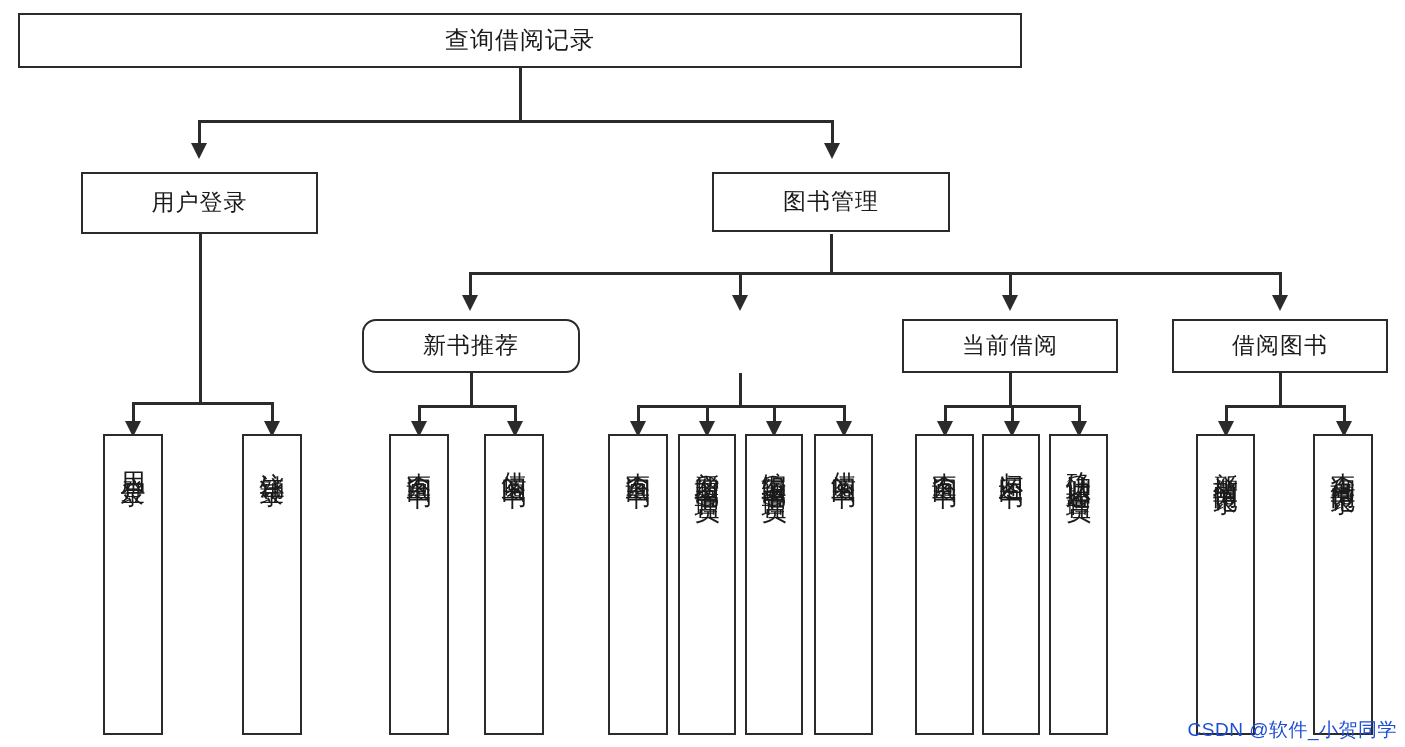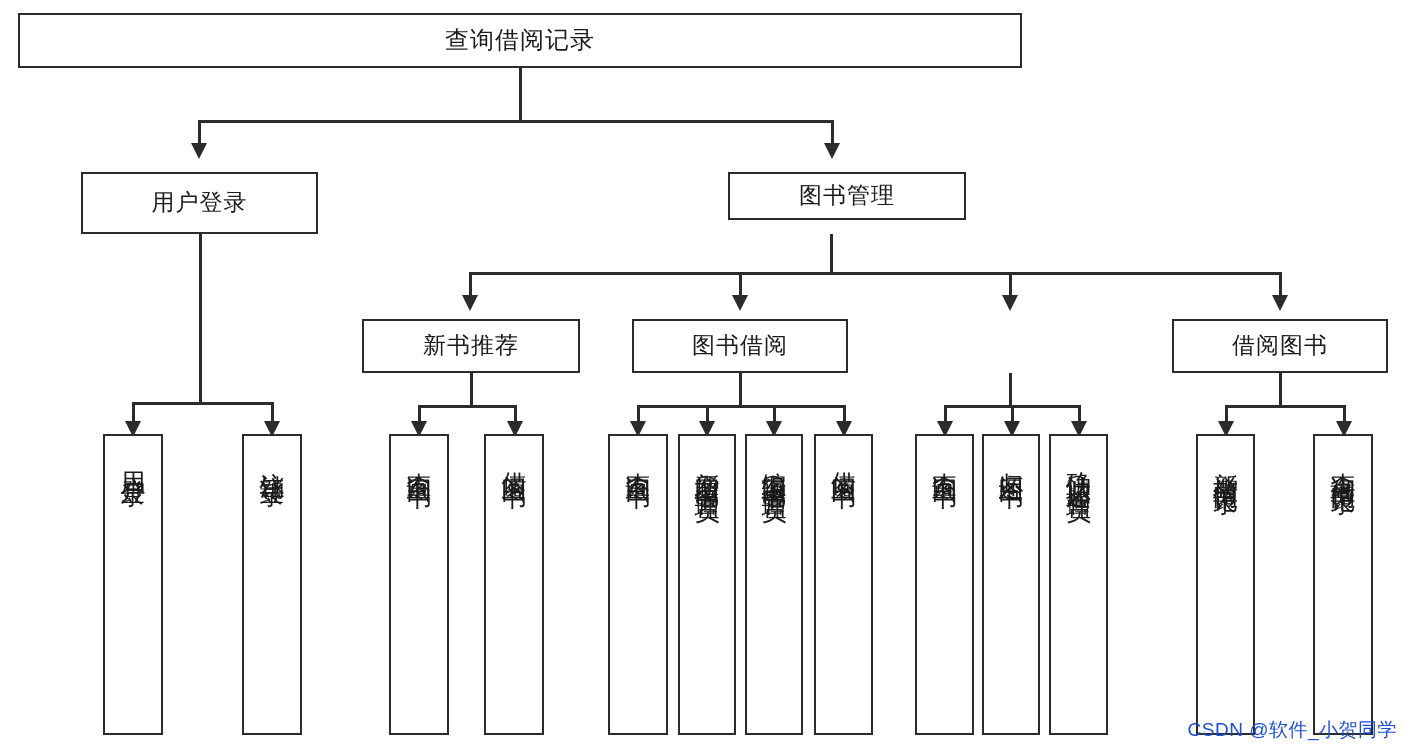--- a/index.html
+++ b/index.html
@@ -76,21 +76,21 @@
   <div class="ln h" style="left:198px;top:120px;width:635px;"></div>
   <div class="ln v" style="left:198px;top:120px;height:25px;"></div>
   <div class="arrow" style="left:191px;top:143px;"></div>
   <div class="ln v" style="left:831px;top:120px;height:25px;"></div>
   <div class="arrow" style="left:824px;top:143px;"></div>
 
   <div class="node h" style="left:81px;top:172px;width:237px;height:62px;">
     <span class="lbl">用户登录</span>
   </div>
 
-  <div class="node h" style="left:728px;top:172px;width:238px;height:48px;">
+  <div class="node h" style="left:712px;top:172px;width:238px;height:60px;">
     <span class="lbl">图书管理</span>
   </div>
 
   <div class="ln v" style="left:199px;top:234px;height:168px;"></div>
   <div class="ln h" style="left:132px;top:402px;width:139px;"></div>
   <div class="ln v" style="left:132px;top:402px;height:22px;"></div>
   <div class="arrow" style="left:125px;top:421px;"></div>
   <div class="ln v" style="left:271px;top:402px;height:22px;"></div>
   <div class="arrow" style="left:264px;top:421px;"></div>
 
@@ -98,25 +98,25 @@
   <div class="ln h" style="left:469px;top:272px;width:812px;"></div>
   <div class="ln v" style="left:469px;top:272px;height:25px;"></div>
   <div class="arrow" style="left:462px;top:295px;"></div>
   <div class="ln v" style="left:739px;top:272px;height:25px;"></div>
   <div class="arrow" style="left:732px;top:295px;"></div>
   <div class="ln v" style="left:1009px;top:272px;height:25px;"></div>
   <div class="arrow" style="left:1002px;top:295px;"></div>
   <div class="ln v" style="left:1279px;top:272px;height:25px;"></div>
   <div class="arrow" style="left:1272px;top:295px;"></div>
 
-  <div class="node h" style="left:362px;top:319px;width:218px;height:54px;">
+  <div class="node h" style="left:362px;top:319px;width:218px;height:54px;border-radius:14px;">
     <span class="lbl">新书推荐</span>
   </div>
-  <div class="node h" style="left:632px;top:319px;width:216px;height:54px;">
-    <span class="lbl">图书借阅</span>
+  <div class="node h" style="left:902px;top:319px;width:216px;height:54px;">
+    <span class="lbl">当前借阅</span>
   </div>
   <div class="node h" style="left:1172px;top:319px;width:216px;height:54px;">
     <span class="lbl">借阅图书</span>
   </div>
 
   <div class="ln v" style="left:470px;top:373px;height:32px;"></div>
   <div class="ln h" style="left:418px;top:405px;width:96px;"></div>
   <div class="ln v" style="left:418px;top:405px;height:19px;"></div>
   <div class="arrow" style="left:411px;top:421px;"></div>
   <div class="ln v" style="left:514px;top:405px;height:19px;"></div>

